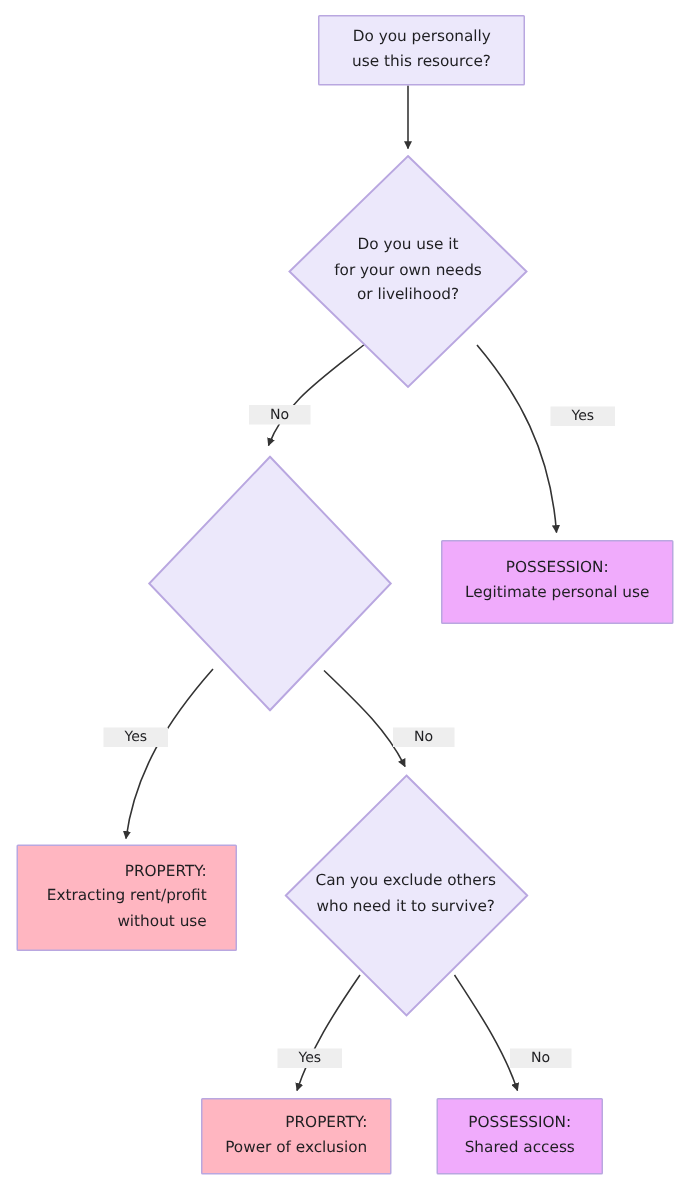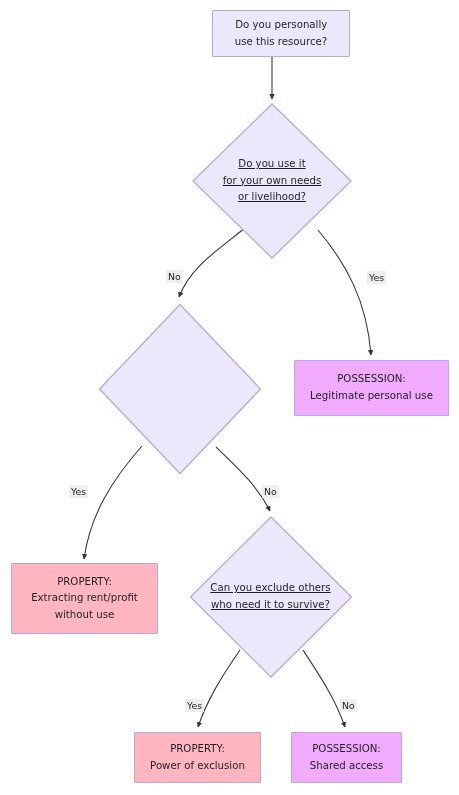--- a/index.html
+++ b/index.html
@@ -38,49 +38,48 @@
     white-space: pre-line;
     display: block;
   }
   
   .rect {
     border: 1.1px solid #b9a7e0;
     border-radius: 1px;
   }
   .rect.lavender { background: #ece8fb; }
   .rect.green    { background: #f0abfc; }
-  .rect.pink     { background: #ffb6c1; }
+  .rect.pink     { background: #ffb6c1; text-align: right; }
 
   
   .diamond {
     background: transparent;
     border: none;
   }
   .diamond .diamond-shape {
     position: absolute;
     left: 50%;
     top: 50%;
     width: 100%;
     height: 100%;
     transform: translate(-50%, -50%);
   }
   .diamond .node-text {
     position: relative;
     z-index: 2;
-    text-decoration: underline;
   }
 
   
   .edge-label {
     position: absolute;
     background: #eeeeee;
     color: #1f1f22;
     font-size: 9.4px;
     line-height: 1.2;
-    padding: 1px 2px;
+    padding: 1px 14px;
     z-index: 4;
     white-space: nowrap;
   }
 </style>
 </head>
 <body>
 
 <svg id="flow-canvas" viewBox="0 0 459 795" xmlns="http://www.w3.org/2000/svg" aria-hidden="true">
   <defs>
     <marker id="arrowhead" viewBox="0 0 10 10" refX="9" refY="5" markerWidth="5.2" markerHeight="5.2" orient="auto-start-reverse">

